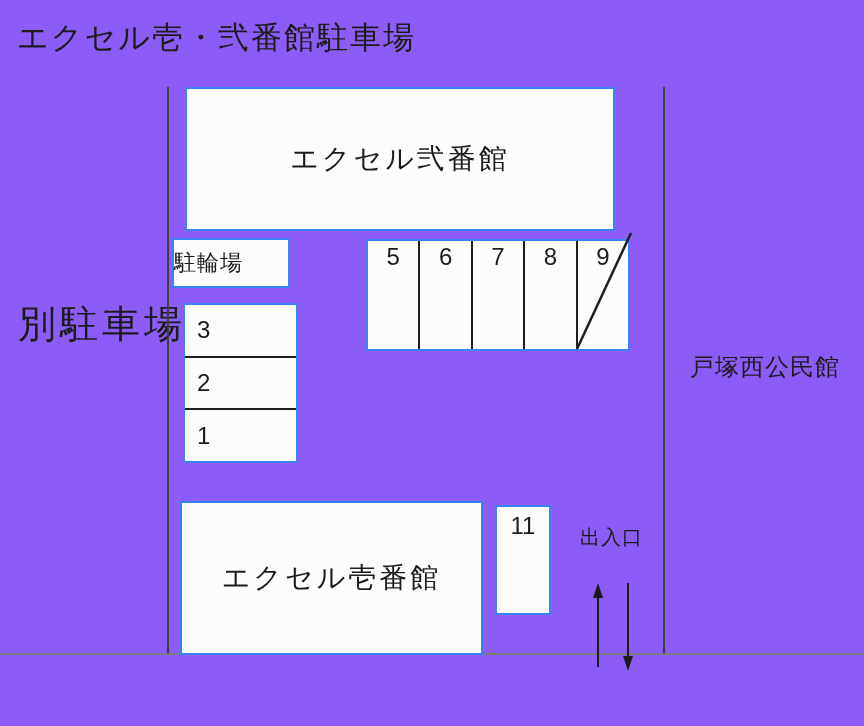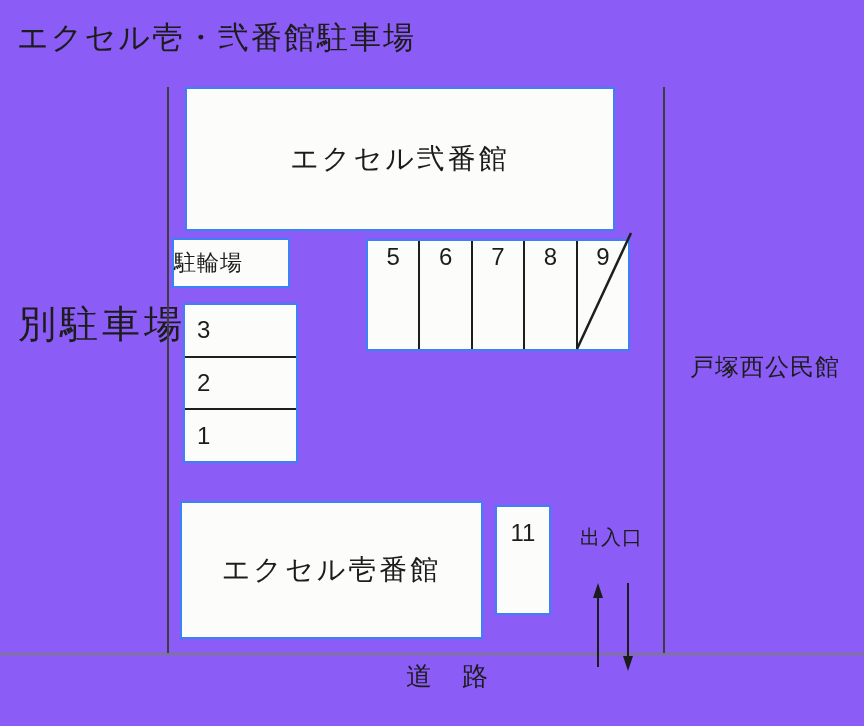--- a/index.html
+++ b/index.html
@@ -26,21 +26,21 @@
 
   .vline{position:absolute;width:2px;background:#3d3d3d;}
   .lot-left-border{left:167px;top:87px;height:568px;}
   .lot-right-border{left:663px;top:87px;height:568px;}
   .road-line{position:absolute;left:0;top:653px;width:864px;height:2px;background:#7b7b7b;}
 
   .box{position:absolute;border:2px solid #3b82f6;background:#fcfcfb;box-sizing:border-box;}
   .building{display:flex;align-items:center;justify-content:center;}
   .building-top{left:185px;top:87px;width:430px;height:144px;}
   .building-top .bname{font-size:28px;letter-spacing:3px;}
-  .building-bottom{left:180px;top:501px;width:303px;height:138px;}
+  .building-bottom{left:180px;top:501px;width:303px;height:154px;}
   .building-bottom .bname{font-size:28px;letter-spacing:3px;}
   .bicycle-box{
     left:172px;top:238px;width:118px;height:50px;
     display:flex;align-items:center;justify-content:flex-start;
     font-size:22px;letter-spacing:1px;
   }
 
   .space-row{
     left:366px;top:239px;width:264px;height:112px;
     display:flex;
@@ -59,35 +59,34 @@
   .col-cell{
     flex:1;border-bottom:2px solid #1e1e1e;
     display:flex;align-items:center;
     padding-left:12px;font-size:24px;box-sizing:border-box;
   }
   .col-cell:last-child{border-bottom:none;}
 
   .space-11{
     left:495px;top:505px;width:56px;height:110px;
     display:flex;justify-content:center;align-items:flex-start;
-    padding-top:12px;font-size:24px;
+    padding-top:5px;font-size:24px;
   }
 
   .overlay{position:absolute;left:0;top:0;width:864px;height:726px;pointer-events:none;}
 </style>
 </head>
 <body>
 
 <div class="page">
 
   <div class="label page-title">エクセル壱・弐番館駐車場</div>
 
   <div class="label left-area-label">別駐車場</div>
   <div class="label right-area-label">戸塚西公民館</div>
-  <div class="label road-label">道　路</div>
   <div class="label entrance-label">出入口</div>
 
   <div class="vline lot-left-border"></div>
   <div class="vline lot-right-border"></div>
   <div class="road-line"></div>
 
   <div class="box building building-top">
     <span class="bname">エクセル弐番館</span>
   </div>
 

